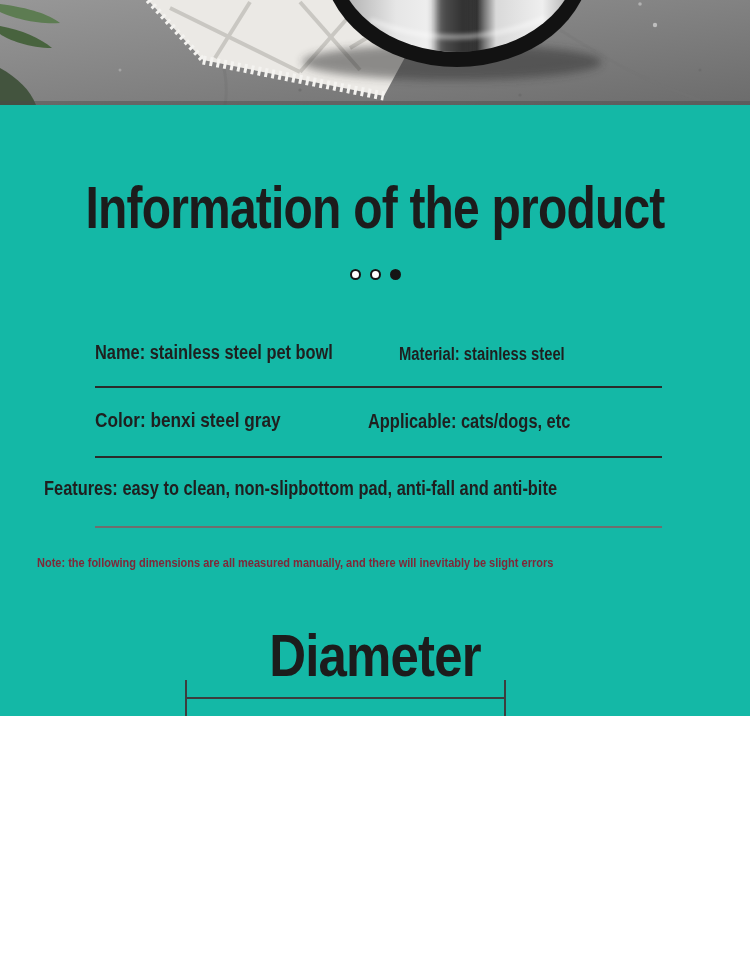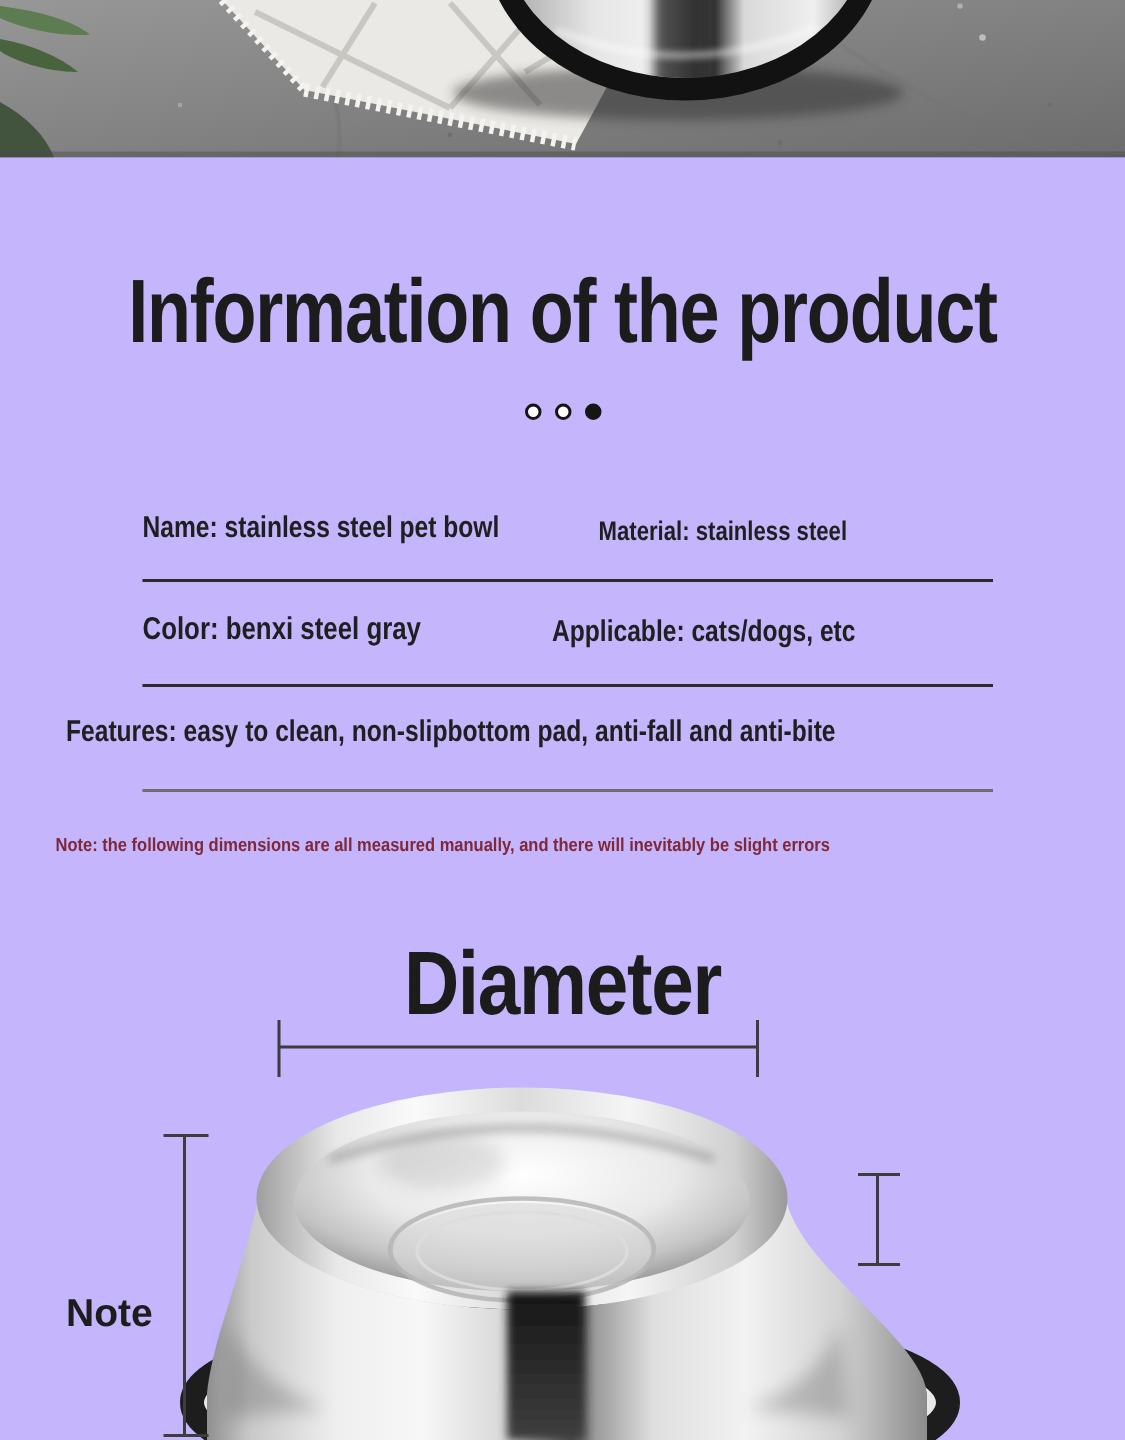--- a/index.html
+++ b/index.html
@@ -1,18 +1,18 @@
 <!DOCTYPE html>
 <html><head>
 <meta charset="utf-8">
 <style>
   html,body { margin:0; padding:0; background:#ffffff; }
   .frame {
-    position:relative; width:750px; height:960px; overflow:hidden;
-    background:#c4b5fd; font-family:"Liberation Sans", sans-serif;
+    position:relative; width:750px; height:716px; overflow:hidden;
+    background:#14b8a6; font-family:"Liberation Sans", sans-serif;
   }
   svg { display:block; }
 
   
   .hero { position:absolute; top:0; left:0; width:750px; height:105px; z-index:1; }
 
   
   .big-title {
     position:absolute; left:0; width:750px; margin:0; text-align:center;
     font-size:60px; line-height:64px; font-weight:bold; color:#1c1c1c;

